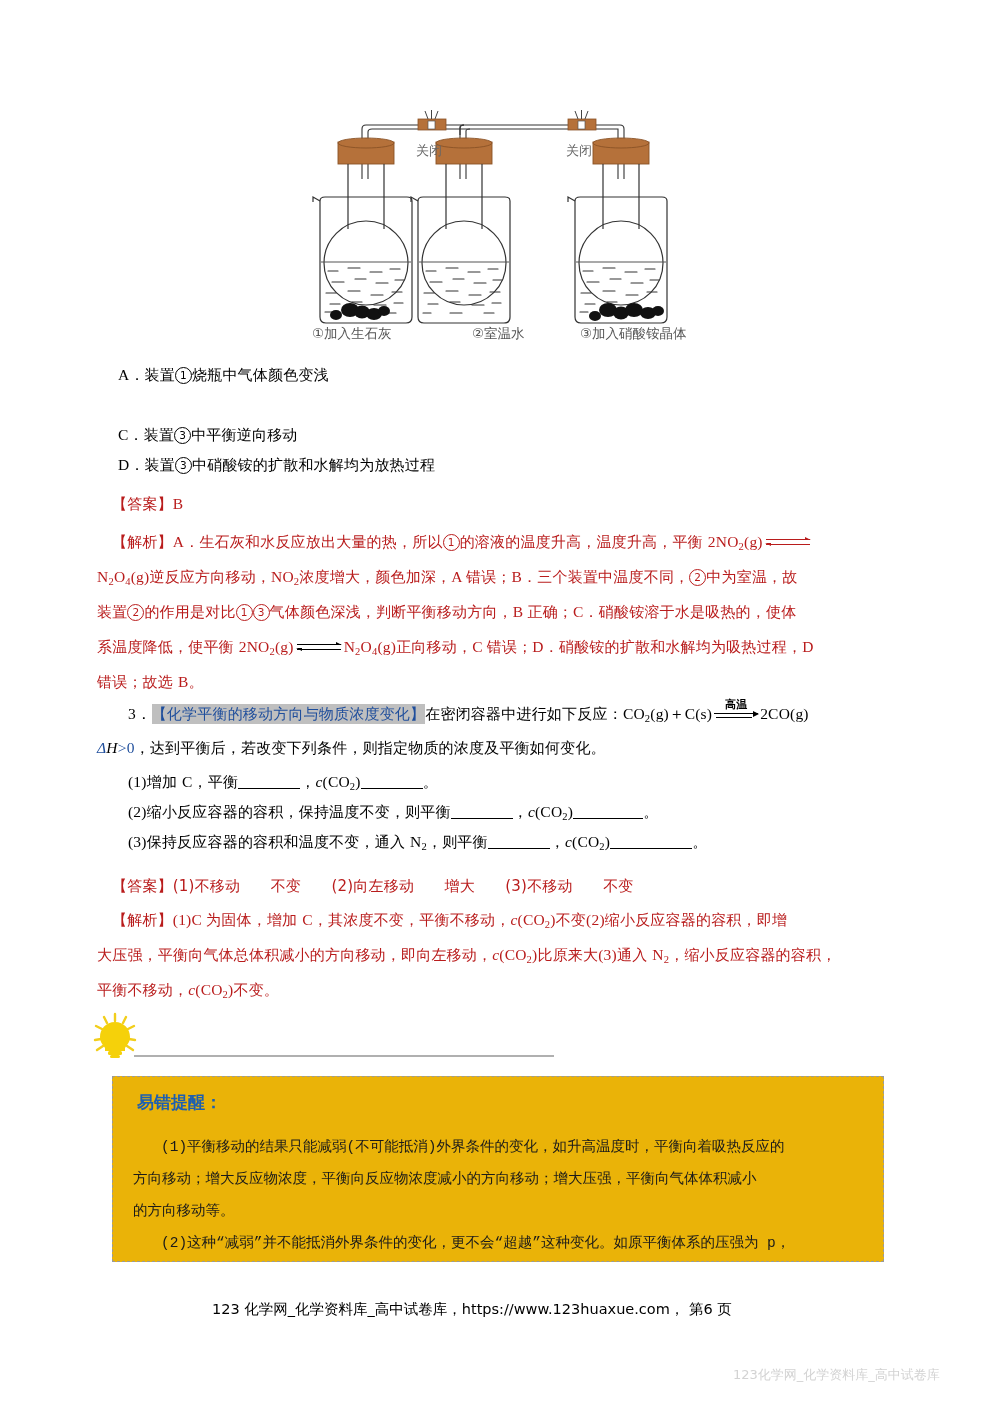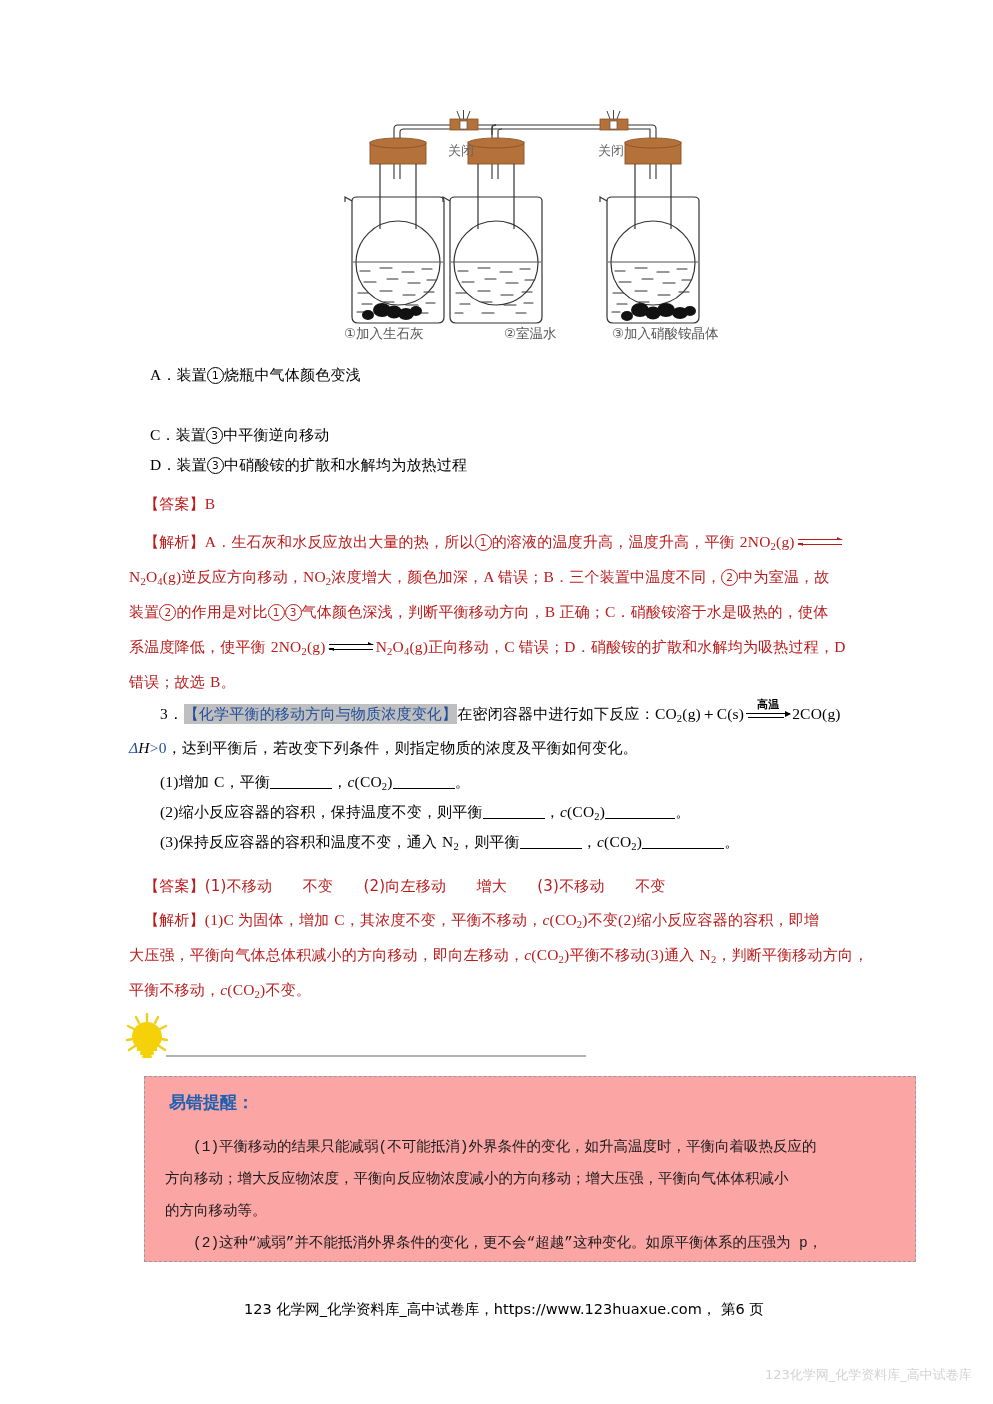--- a/index.html
+++ b/index.html
@@ -13,21 +13,20 @@
     position: relative;
     font-family: "Liberation Serif", "DejaVu Serif", serif;
     color: #000;
     overflow: hidden;
   }
   .page {
     position: absolute;
     inset: 0;
     width: 872px;
     height: 1404px;
-    margin-left: 32px;
   }
 
   
   .figure {
     position: absolute;
     left: 300px;
     top: 105px;
     width: 430px;
     height: 240px;
   }
@@ -216,21 +215,21 @@
     border-top: 2px solid #b0b0b0;
   }
 
   
   .tipbox {
     position: absolute;
     left: 112px;
     top: 1076px;
     width: 772px;
     height: 186px;
-    background: #fca5a5;
+    background: #eab308;
     border: 1.5px dashed #9a9a9a;
     box-sizing: border-box;
   }
   .tip-title {
     position: absolute;
     left: 24px; top: 14px;
     font-family: "DejaVu Sans", "Liberation Sans", sans-serif;
     font-size: 17px;
     font-weight: bold;
     color: #1d5fb0;
@@ -475,21 +474,21 @@
   </div>
 
   <div class="txt ans3 red">
     <span class="cn">【答案】</span><span class="cn">(1)不移动　　不变　　(2)向左移动　　增大　　(3)不移动　　不变</span>
   </div>
 
   <div class="txt exp3a red">
     <span class="cn">【解析】</span><span class="fml">(1)C </span><span class="cn">为固体，增加 </span><span class="fml">C</span><span class="cn">，其浓度不变，平衡不移动，</span><span class="fml ital">c</span><span class="fml">(CO<sub>2</sub>)</span><span class="cn">不变</span><span class="fml">(2)</span><span class="cn">缩小反应容器的容积，即增</span>
   </div>
   <div class="txt exp3b red">
-    <span class="cn">大压强，平衡向气体总体积减小的方向移动，即向左移动，</span><span class="fml ital">c</span><span class="fml">(CO<sub>2</sub>)</span><span class="cn">平衡不移动</span><span class="fml">(3)</span><span class="cn">通入 </span><span class="fml">N<sub>2</sub></span><span class="cn">，判断平衡移动方向，</span>
+    <span class="cn">大压强，平衡向气体总体积减小的方向移动，即向左移动，</span><span class="fml ital">c</span><span class="fml">(CO<sub>2</sub>)</span><span class="cn">比原来大</span><span class="fml">(3)</span><span class="cn">通入 </span><span class="fml">N<sub>2</sub></span><span class="cn">，缩小反应容器的容积，</span>
   </div>
   <div class="txt exp3c red">
     <span class="cn">平衡不移动，</span><span class="fml ital">c</span><span class="fml">(CO<sub>2</sub>)</span><span class="cn">不变。</span>
   </div>
 
   <div class="section-head">
     <span class="bulb">
       <svg width="56" height="46" viewBox="0 0 56 46" xmlns="http://www.w3.org/2000/svg">
         <g stroke="#f2ce1b" stroke-width="2.4" stroke-linecap="round">
           <line x1="27" y1="2" x2="27" y2="9"></line>

